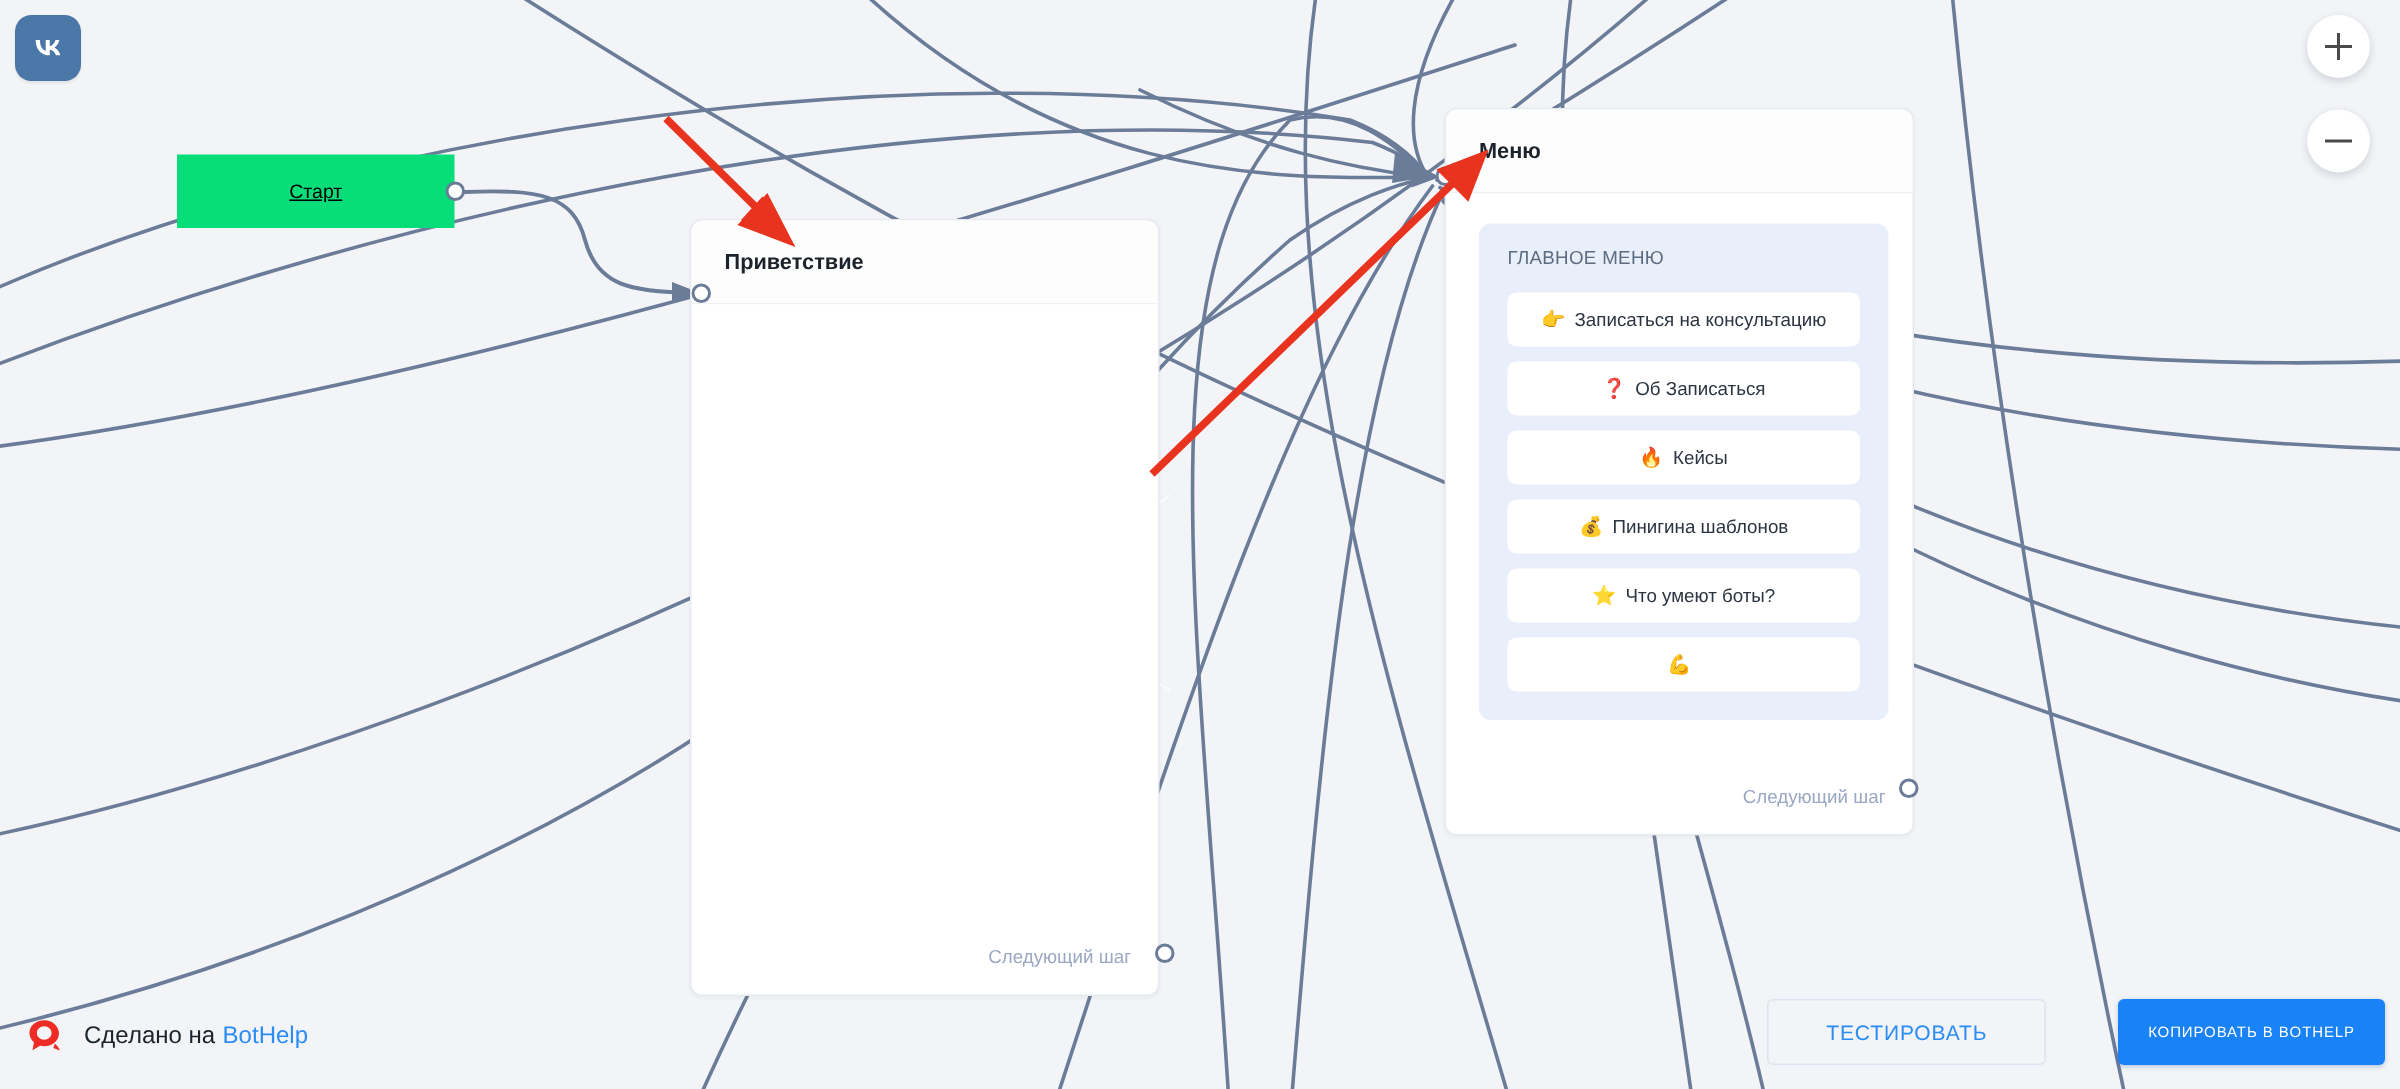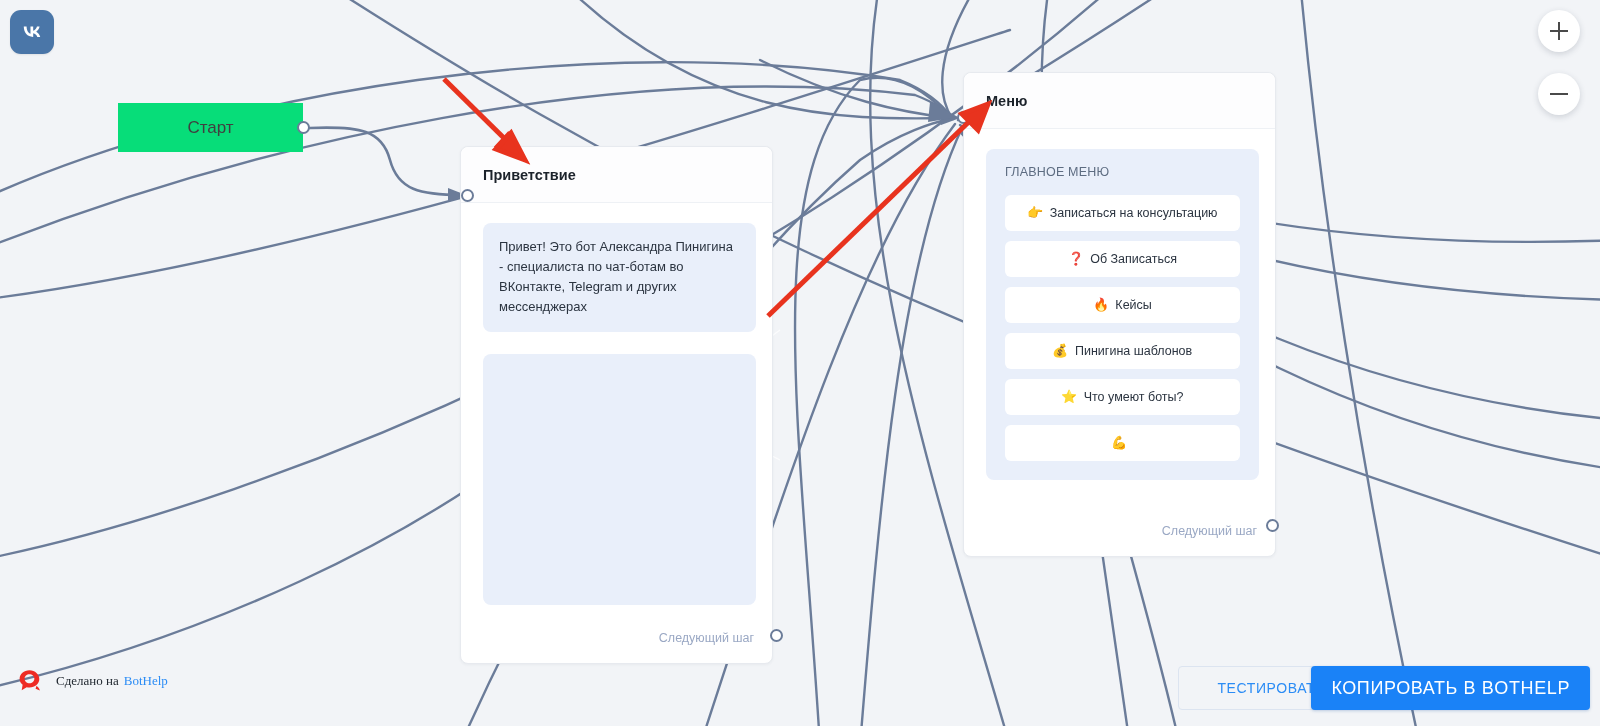--- a/index.html
+++ b/index.html
@@ -95,22 +95,23 @@
     top: 103px;
     width: 185px;
     height: 49px;
     background: #07dd79;
     display: flex;
     align-items: center;
     justify-content: center;
     z-index: 20;
   }
   .start-label {
-    font-size: 17px;
-    color: #404040;
+    font-size: 13px;
+    color: #000000;
+    text-decoration: underline;
   }
 
   
   .card {
     position: absolute;
     background: #ffffff;
     border: 1px solid #e7eaef;
     border-radius: 8px;
     box-shadow: 0 1px 3px rgba(40,50,70,0.05);
     z-index: 20;
@@ -218,27 +219,26 @@
     background: #ffffff;
     border: 2px solid #6b7c99;
     box-sizing: border-box;
     z-index: 30;
   }
 
   
   .made-on {
     position: absolute;
     left: 14px;
-    bottom: 30px;
+    bottom: 20px;
     display: flex;
     align-items: center;
     z-index: 40;
-    font-size: 13px;
+    font-size: 16px;
     color: #1c232b;
-    font-family: Liberation Serif, serif;
   }
   .made-on .bh-logo {
     width: 30px;
     height: 30px;
     margin-right: 12px;
     display: block;
   }
   .made-on a,
   .made-on .brand {
     color: #2b8cf5;
@@ -271,21 +271,21 @@
     bottom: 16px;
     height: 44px;
     padding: 0 20px;
     display: flex;
     align-items: center;
     justify-content: center;
     border: none;
     border-radius: 4px;
     background: #1a82f7;
     color: #ffffff;
-    font-size: 18px;
+    font-size: 10px;
     letter-spacing: 0.6px;
     cursor: pointer;
     z-index: 40;
     box-shadow: 0 1px 3px rgba(20,80,160,0.25);
     font-family: "Liberation Sans", sans-serif;
   }
 
   .annot-svg {
     position: absolute;
     left: 0; top: 0;
@@ -357,24 +357,20 @@
 
   <div class="start-node">
     <span class="start-label">Старт</span>
   </div>
   <div class="port" style="left:297px; top:121px;"></div>
 
   <div class="card" id="card-greeting">
     <div class="card-header">
       <span class="card-title">Приветствие</span>
     </div>
-    <div class="card-body">
-      <div class="bubble">Привет! Это бот Александра Пинигина - специалиста по чат-ботам во ВКонтакте, Telegram и других мессенджерах</div>
-      <div class="media-placeholder"></div>
-    </div>
     <div class="next-step">Следующий шаг</div>
   </div>
   <div class="port" style="left:461px; top:189px;"></div>
   <div class="port" style="left:770px; top:629px;"></div>
 
   <div class="card" id="card-menu">
     <div class="card-header">
       <span class="card-title">Меню</span>
     </div>
     <div class="card-body">

